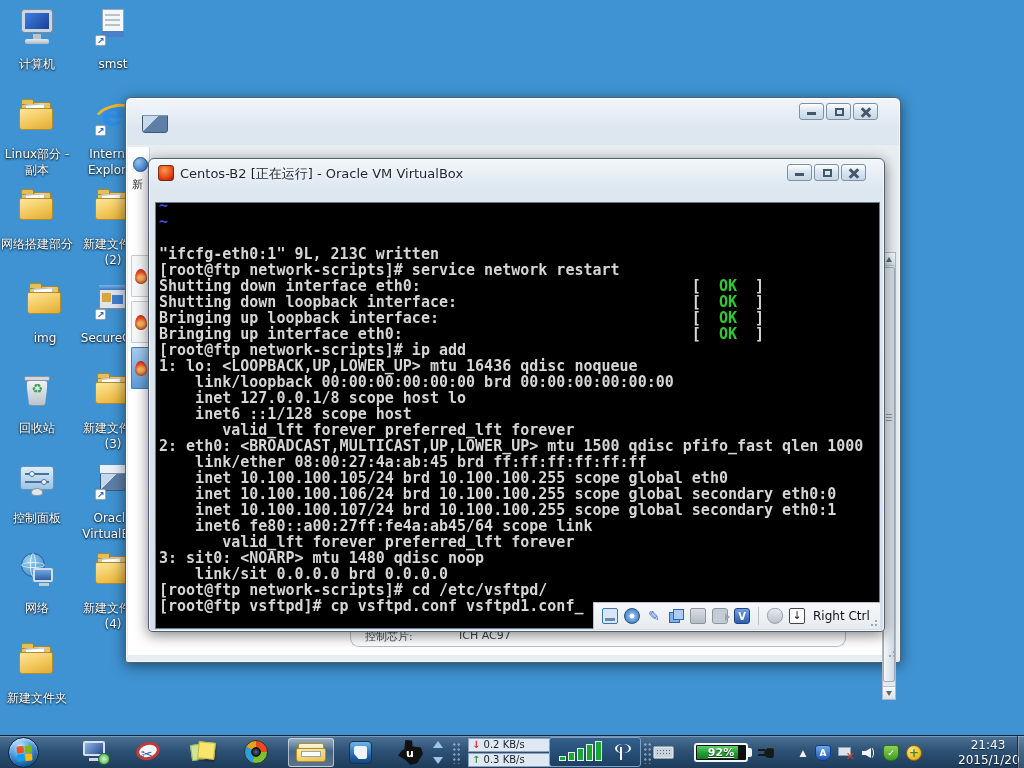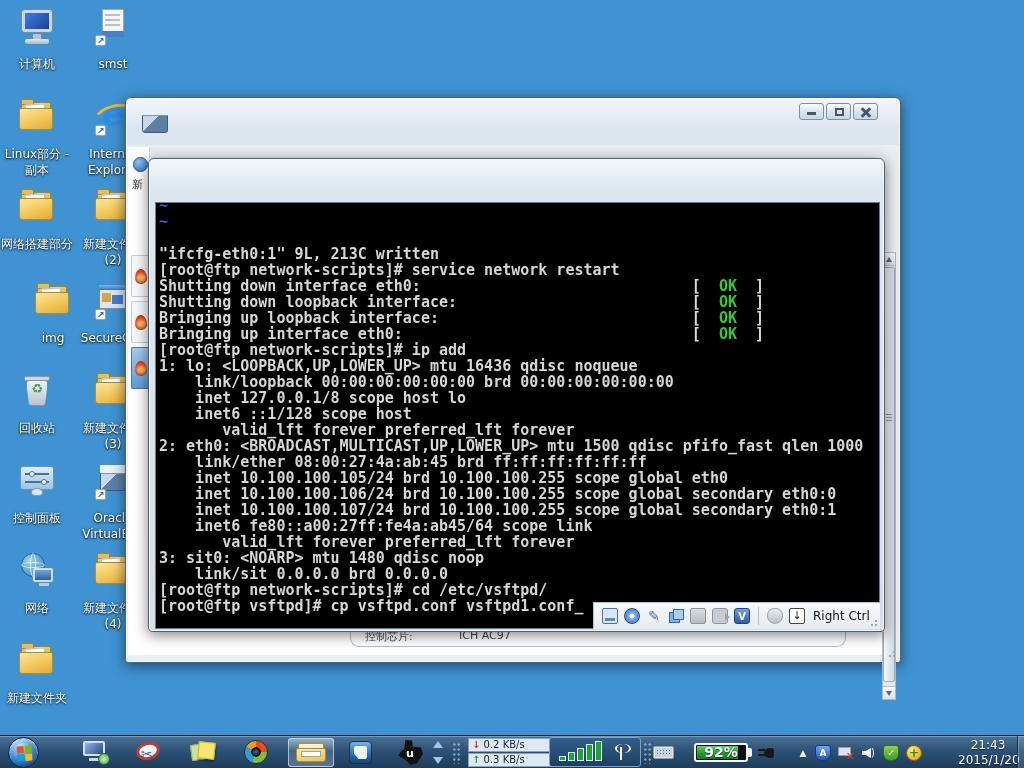--- a/index.html
+++ b/index.html
@@ -252,22 +252,22 @@
       border-left:2px solid #fff; border-right:2px solid #fff; border-radius:50%; transform:skewX(0); }
   #kbd { position:absolute; left:653px; top:10px; width:21px; height:13px; border-radius:2px;
       background:#c8d2dc; border:1px solid #8fa0b0;
       box-shadow:inset 0 0 0 1px rgba(255,255,255,.4); }
   #kbd:after { content:""; position:absolute; left:2px; top:2px; width:15px; height:6px;
       background:radial-gradient(circle,#5a6a7a 0.8px,transparent 1px) 0 0/3px 3px; }
   #battery { position:absolute; left:694px; top:7px; width:54px; height:19px;
       border:2px solid #f2f6fa; border-radius:3px; background:#0c0f12; }
   #battery .fill { position:absolute; left:1px; top:1px; bottom:1px; width:82%;
       background:linear-gradient(#5fd06a,#1f9e30 55%,#157a22); }
-  #battery .pct { position:absolute; inset:0; text-align:center; color:#fff; font-size:14px;
-      font-weight:bold; line-height:15px; text-shadow:0 1px 1px rgba(0,0,0,.6); }
+  #battery .pct { position:absolute; inset:0; text-align:center; color:#fff; font-size:11px;
+      font-weight:bold; line-height:15px; text-shadow:0 1px 1px rgba(0,0,0,.6);text-decoration:underline; }
   #battery .nub { position:absolute; right:-6px; top:3px; width:4px; height:9px; background:#f2f6fa; border-radius:0 2px 2px 0; }
   #plug { position:absolute; left:758px; top:10px; width:20px; height:13px; }
   #plug .head { position:absolute; left:6px; top:1px; width:10px; height:11px; background:#15181c;
       border-radius:5px 2px 2px 5px; box-shadow:inset 0 1px 1px rgba(255,255,255,.3); }
   #plug .p1,#plug .p2 { position:absolute; left:0; width:7px; height:2px; background:#15181c; }
   #plug .p1 { top:3px; } #plug .p2 { top:8px; }
   .tray { position:absolute; top:9px; width:16px; height:16px; }
   .tray.up-arrow { color:#f0f5fa; font-size:9px; line-height:16px; text-align:center; }
   .shield { border-radius:3px 3px 7px 7px; color:#fff; font-size:9px; font-weight:bold;
       text-align:center; line-height:15px; }
@@ -357,21 +357,21 @@
           <div class="back"></div>
           <div class="tab"></div>
           <div class="paper"></div>
           <div class="front"></div>
         </div>
         <div class="lbl">
           <div>新建文件夹</div>
           <div>(2)</div>
         </div>
       </div>
-      <div class="dicon" style="left: 16px; top: 282px;">
+      <div class="dicon" style="left: 8px; top: 282px;">
         <div class="art folder">
           <div class="back"></div>
           <div class="tab"></div>
           <div class="paper"></div>
           <div class="front"></div>
         </div>
         <div class="lbl">
           <div>img</div>
         </div>
       </div>
@@ -520,20 +520,36 @@
           </div>
         <div class="sbtn dn">
             <span class="tri-dn"></span>
           </div>
       </div>
       <div class="rgrip"></div>
     </div>
   </div>
 
   <div id="vmw" class="win7">
+    <div class="tbar">
+      <div class="ticon"></div>
+      <div class="ttl">Centos-B2 [正在运行] - Oracle VM VirtualBox</div>
+      <div class="wbtns" style="right:18px;">
+        <div class="wbtn">
+            <span class="g-min"></span>
+          </div>
+        <div class="wbtn">
+            <span class="g-max"></span>
+          </div>
+        <div class="wbtn">
+            <span class="g-x1"></span>
+            <span class="g-x2"></span>
+          </div>
+      </div>
+    </div>
     <div id="term">
         <pre id="term-pre"><div><span class="b">~</span></div><div><span class="b">~</span></div><div>&nbsp;</div><div><span class="w">"ifcfg-eth0:1" 9L, 213C written</span></div><div><span class="w">[root@ftp network-scripts]# service network restart</span></div><div><span class="w">Shutting down interface eth0:                              [  </span><span class="g">OK</span><span class="w">  ]</span></div><div><span class="w">Shutting down loopback interface:                          [  </span><span class="g">OK</span><span class="w">  ]</span></div><div><span class="w">Bringing up loopback interface:                            [  </span><span class="g">OK</span><span class="w">  ]</span></div><div><span class="w">Bringing up interface eth0:                                [  </span><span class="g">OK</span><span class="w">  ]</span></div><div><span class="w">[root@ftp network-scripts]# ip add</span></div><div><span class="w">1: lo: &lt;LOOPBACK,UP,LOWER_UP&gt; mtu 16436 qdisc noqueue</span></div><div><span class="w">    link/loopback 00:00:00:00:00:00 brd 00:00:00:00:00:00</span></div><div><span class="w">    inet 127.0.0.1/8 scope host lo</span></div><div><span class="w">    inet6 ::1/128 scope host</span></div><div><span class="w">       valid_lft forever preferred_lft forever</span></div><div><span class="w">2: eth0: &lt;BROADCAST,MULTICAST,UP,LOWER_UP&gt; mtu 1500 qdisc pfifo_fast qlen 1000</span></div><div><span class="w">    link/ether 08:00:27:4a:ab:45 brd ff:ff:ff:ff:ff:ff</span></div><div><span class="w">    inet 10.100.100.105/24 brd 10.100.100.255 scope global eth0</span></div><div><span class="w">    inet 10.100.100.106/24 brd 10.100.100.255 scope global secondary eth0:0</span></div><div><span class="w">    inet 10.100.100.107/24 brd 10.100.100.255 scope global secondary eth0:1</span></div><div><span class="w">    inet6 fe80::a00:27ff:fe4a:ab45/64 scope link</span></div><div><span class="w">       valid_lft forever preferred_lft forever</span></div><div><span class="w">3: sit0: &lt;NOARP&gt; mtu 1480 qdisc noop</span></div><div><span class="w">    link/sit 0.0.0.0 brd 0.0.0.0</span></div><div><span class="w">[root@ftp network-scripts]# cd /etc/vsftpd/</span></div><div><span class="w">[root@ftp vsftpd]# cp vsftpd.conf vsftpd1.conf</span><span class="w">_</span></div></pre>
       </div>
     <div id="vmstatus">
       <div class="sic hdd"></div>
       <div class="sic cd"></div>
       <div class="sic pen">✎</div>
       <div class="sic casc"></div>
       <div class="sic fold"></div>
       <div class="sic cam"></div>

